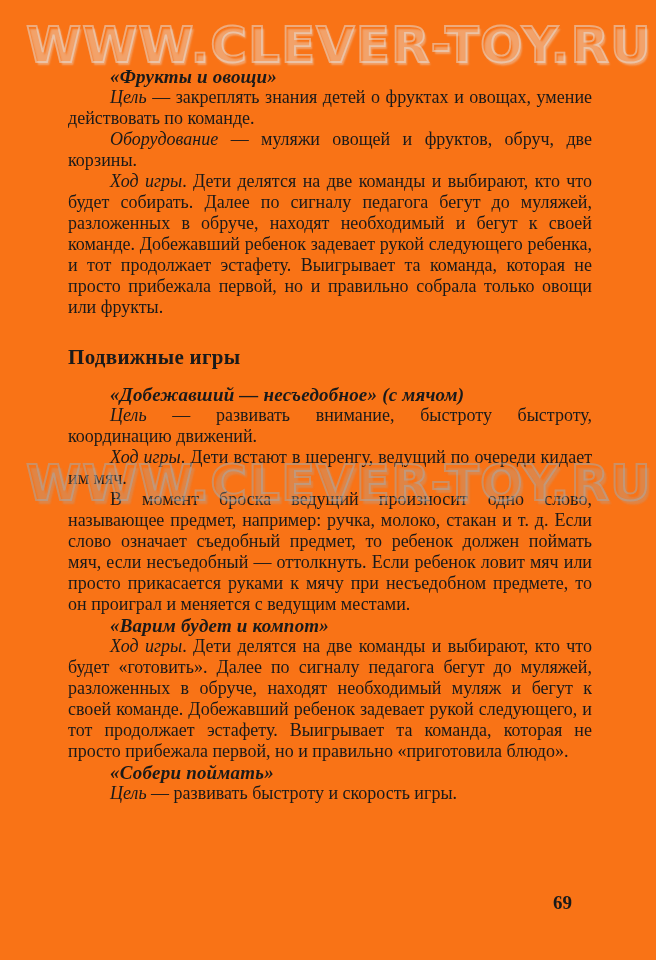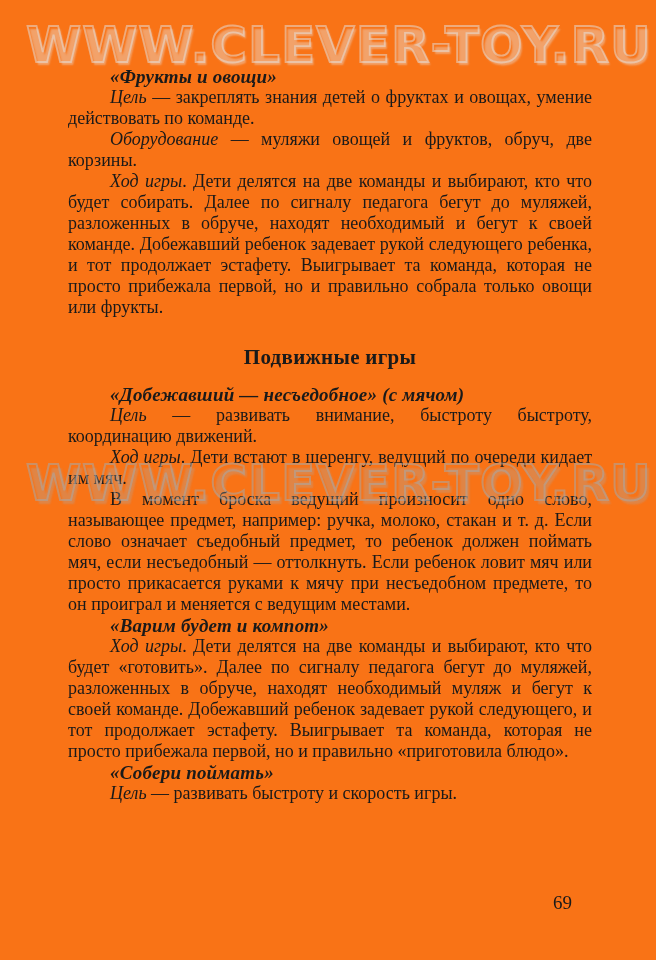--- a/index.html
+++ b/index.html
@@ -34,21 +34,20 @@
     line-height: 21px;
     text-align: justify;
     text-indent: 42px;
   }
   .para .lead { font-style: italic; }
   .section-heading {
     margin: 27px 0 14px 0;
     font-size: 21px;
     line-height: 25px;
     font-weight: bold;
-    text-align: center;
     letter-spacing: 0.3px;
   }
   .watermark {
     position: absolute;
     left: 26px;
     z-index: 3;
     white-space: nowrap;
     pointer-events: none;
     font-family: "DejaVu Sans", sans-serif;
     font-weight: bold;
@@ -66,20 +65,21 @@
     -webkit-text-stroke: 1.8px rgba(228,228,228,0.5);
     text-shadow: 2px 3px 2px rgba(232,232,232,0.4);
   }
   .page-number {
     position: absolute;
     left: 553px;
     top: 892px;
     font-size: 19px;
     line-height: 22px;
     z-index: 2;
+    font-weight: bold;
   }
 </style>
 </head>
 <body>
 
 <div class="book-page">
 
   <div class="watermark watermark-top">WWW.CLEVER-TOY.RU</div>
   <div class="watermark watermark-middle">WWW.CLEVER-TOY.RU</div>
 

